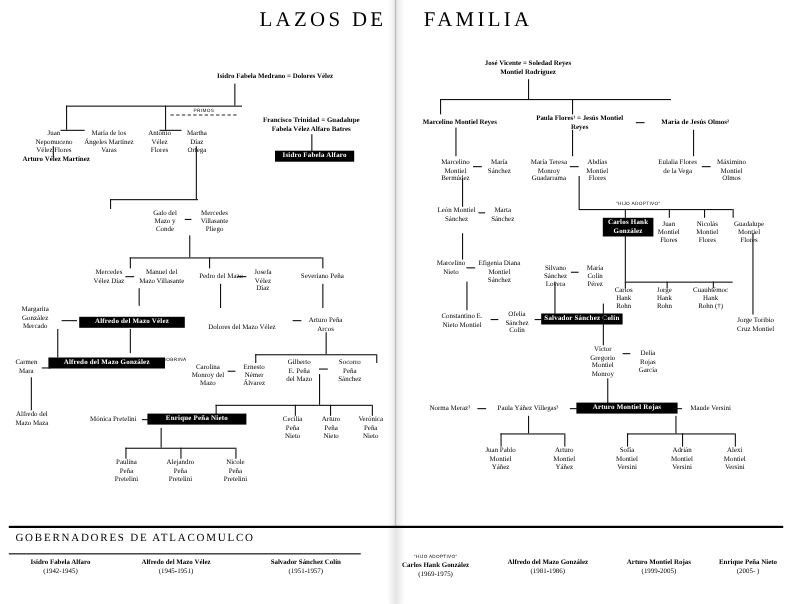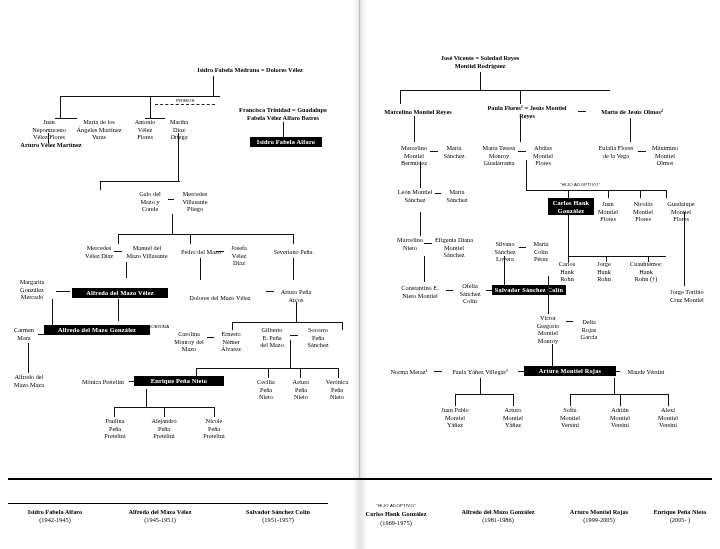--- a/index.html
+++ b/index.html
@@ -84,20 +84,23 @@
   .darkstripe{
     position:absolute;left:352px;top:478px;width:16px;height:71px;
     background:linear-gradient(to right,rgba(0,0,0,0) 0%,rgba(0,0,0,0.10) 50%,rgba(0,0,0,0) 100%);
   }
 </style>
 </head>
 <body>
 
 <div id="stage">
 
+  <div class="title">
+    <span>LAZOS DE</span><span class="gap"></span><span>FAMILIA</span>
+  </div>
 
   <div class="fold"></div>
   <div class="foldline"></div>
 
   <div class="node b" style="left:150px;top:66px;width:200px;">Isidro Fabela Medrano  =  Dolores Vélez</div>
   <div class="ln lnv" style="left:213px;top:76px;height:20px;"></div>
   <div class="ln lnh" style="left:60px;top:96px;width:160px;"></div>
   <div class="ln lnv" style="left:60px;top:96px;height:22px;"></div>
   <div class="ln lnv" style="left:150px;top:96px;height:22px;"></div>
 
@@ -386,20 +389,21 @@
 Montiel
 Versini</div>
   <div class="node" style="left:600px;top:406px;width:40px;">Adrián
 Montiel
 Versini</div>
   <div class="node" style="left:648px;top:406px;width:40px;">Alexi
 Montiel
 Versini</div>
 
   <div class="gov-rule"></div>
+  <div class="gov-title">GOBERNADORES DE ATLACOMULCO</div>
   <div class="gov-rule2"></div>
   <div class="darkstripe"></div>
 
   <div class="gov" style="left:10px;width:90px;">
     <span>Isidro Fabela
 Alfaro</span><br>
     <span class="yrs">(1942-1945)</span>
   </div>
   <div class="gov" style="left:110px;width:100px;">
     <span>Alfredo del Mazo

